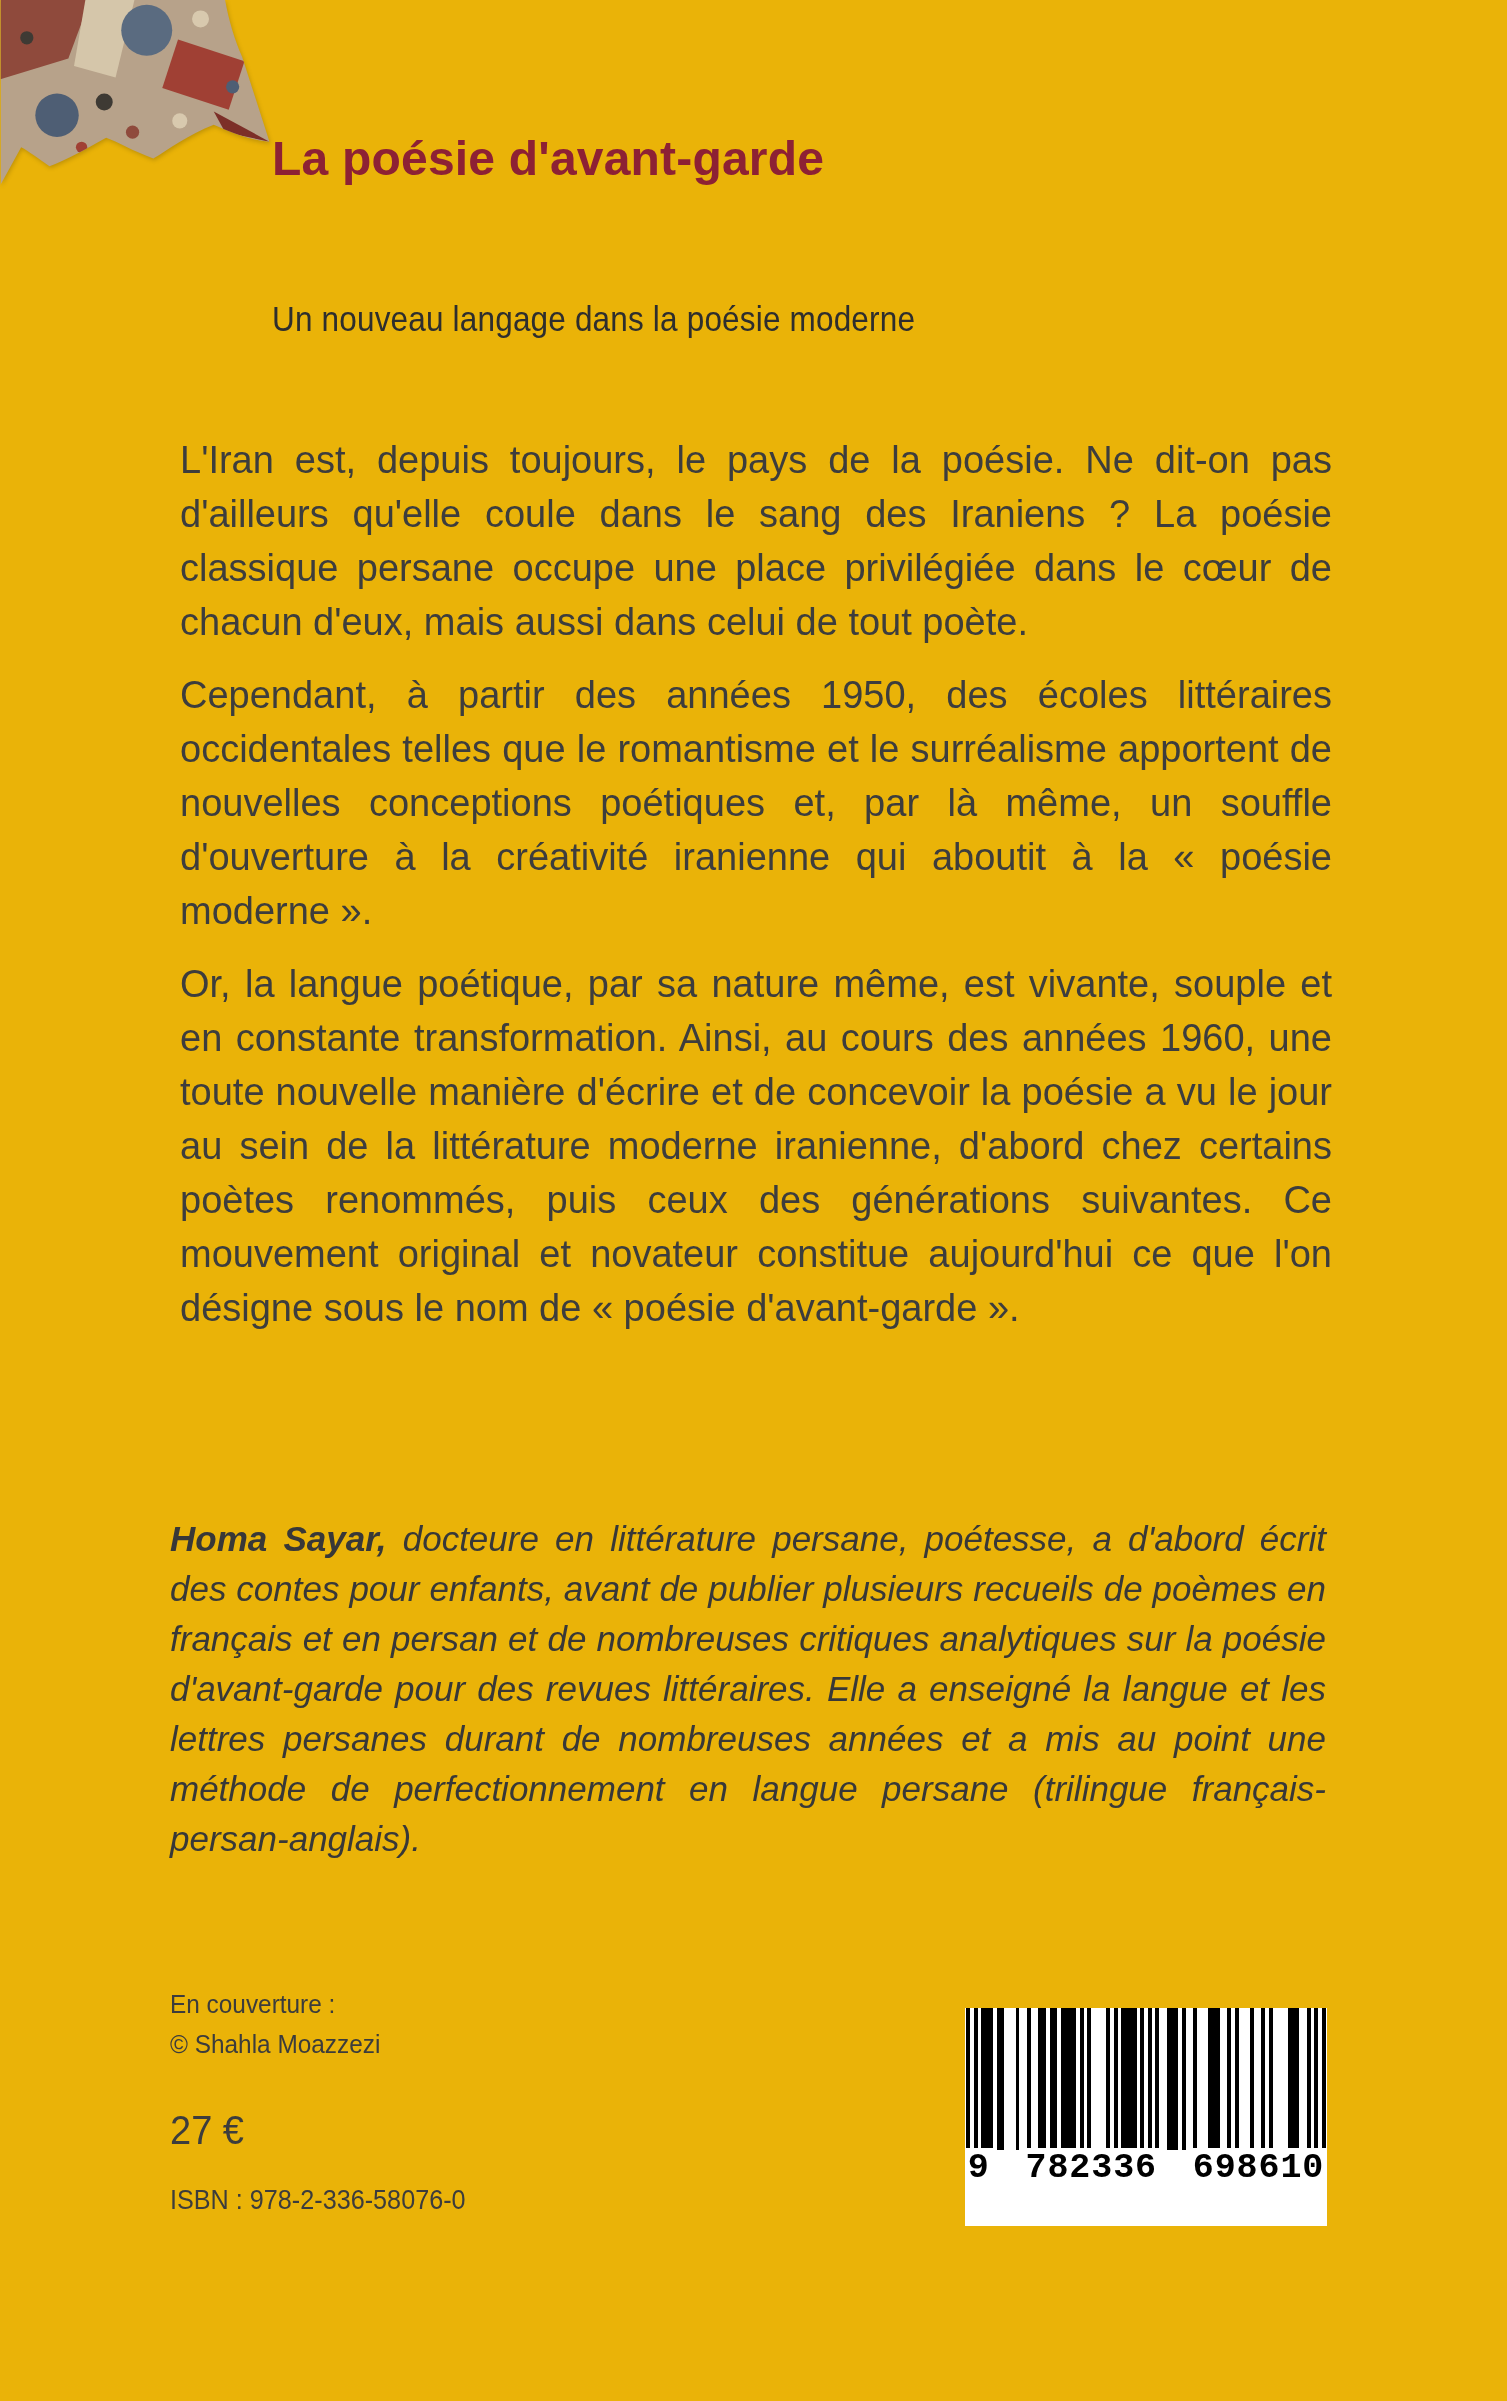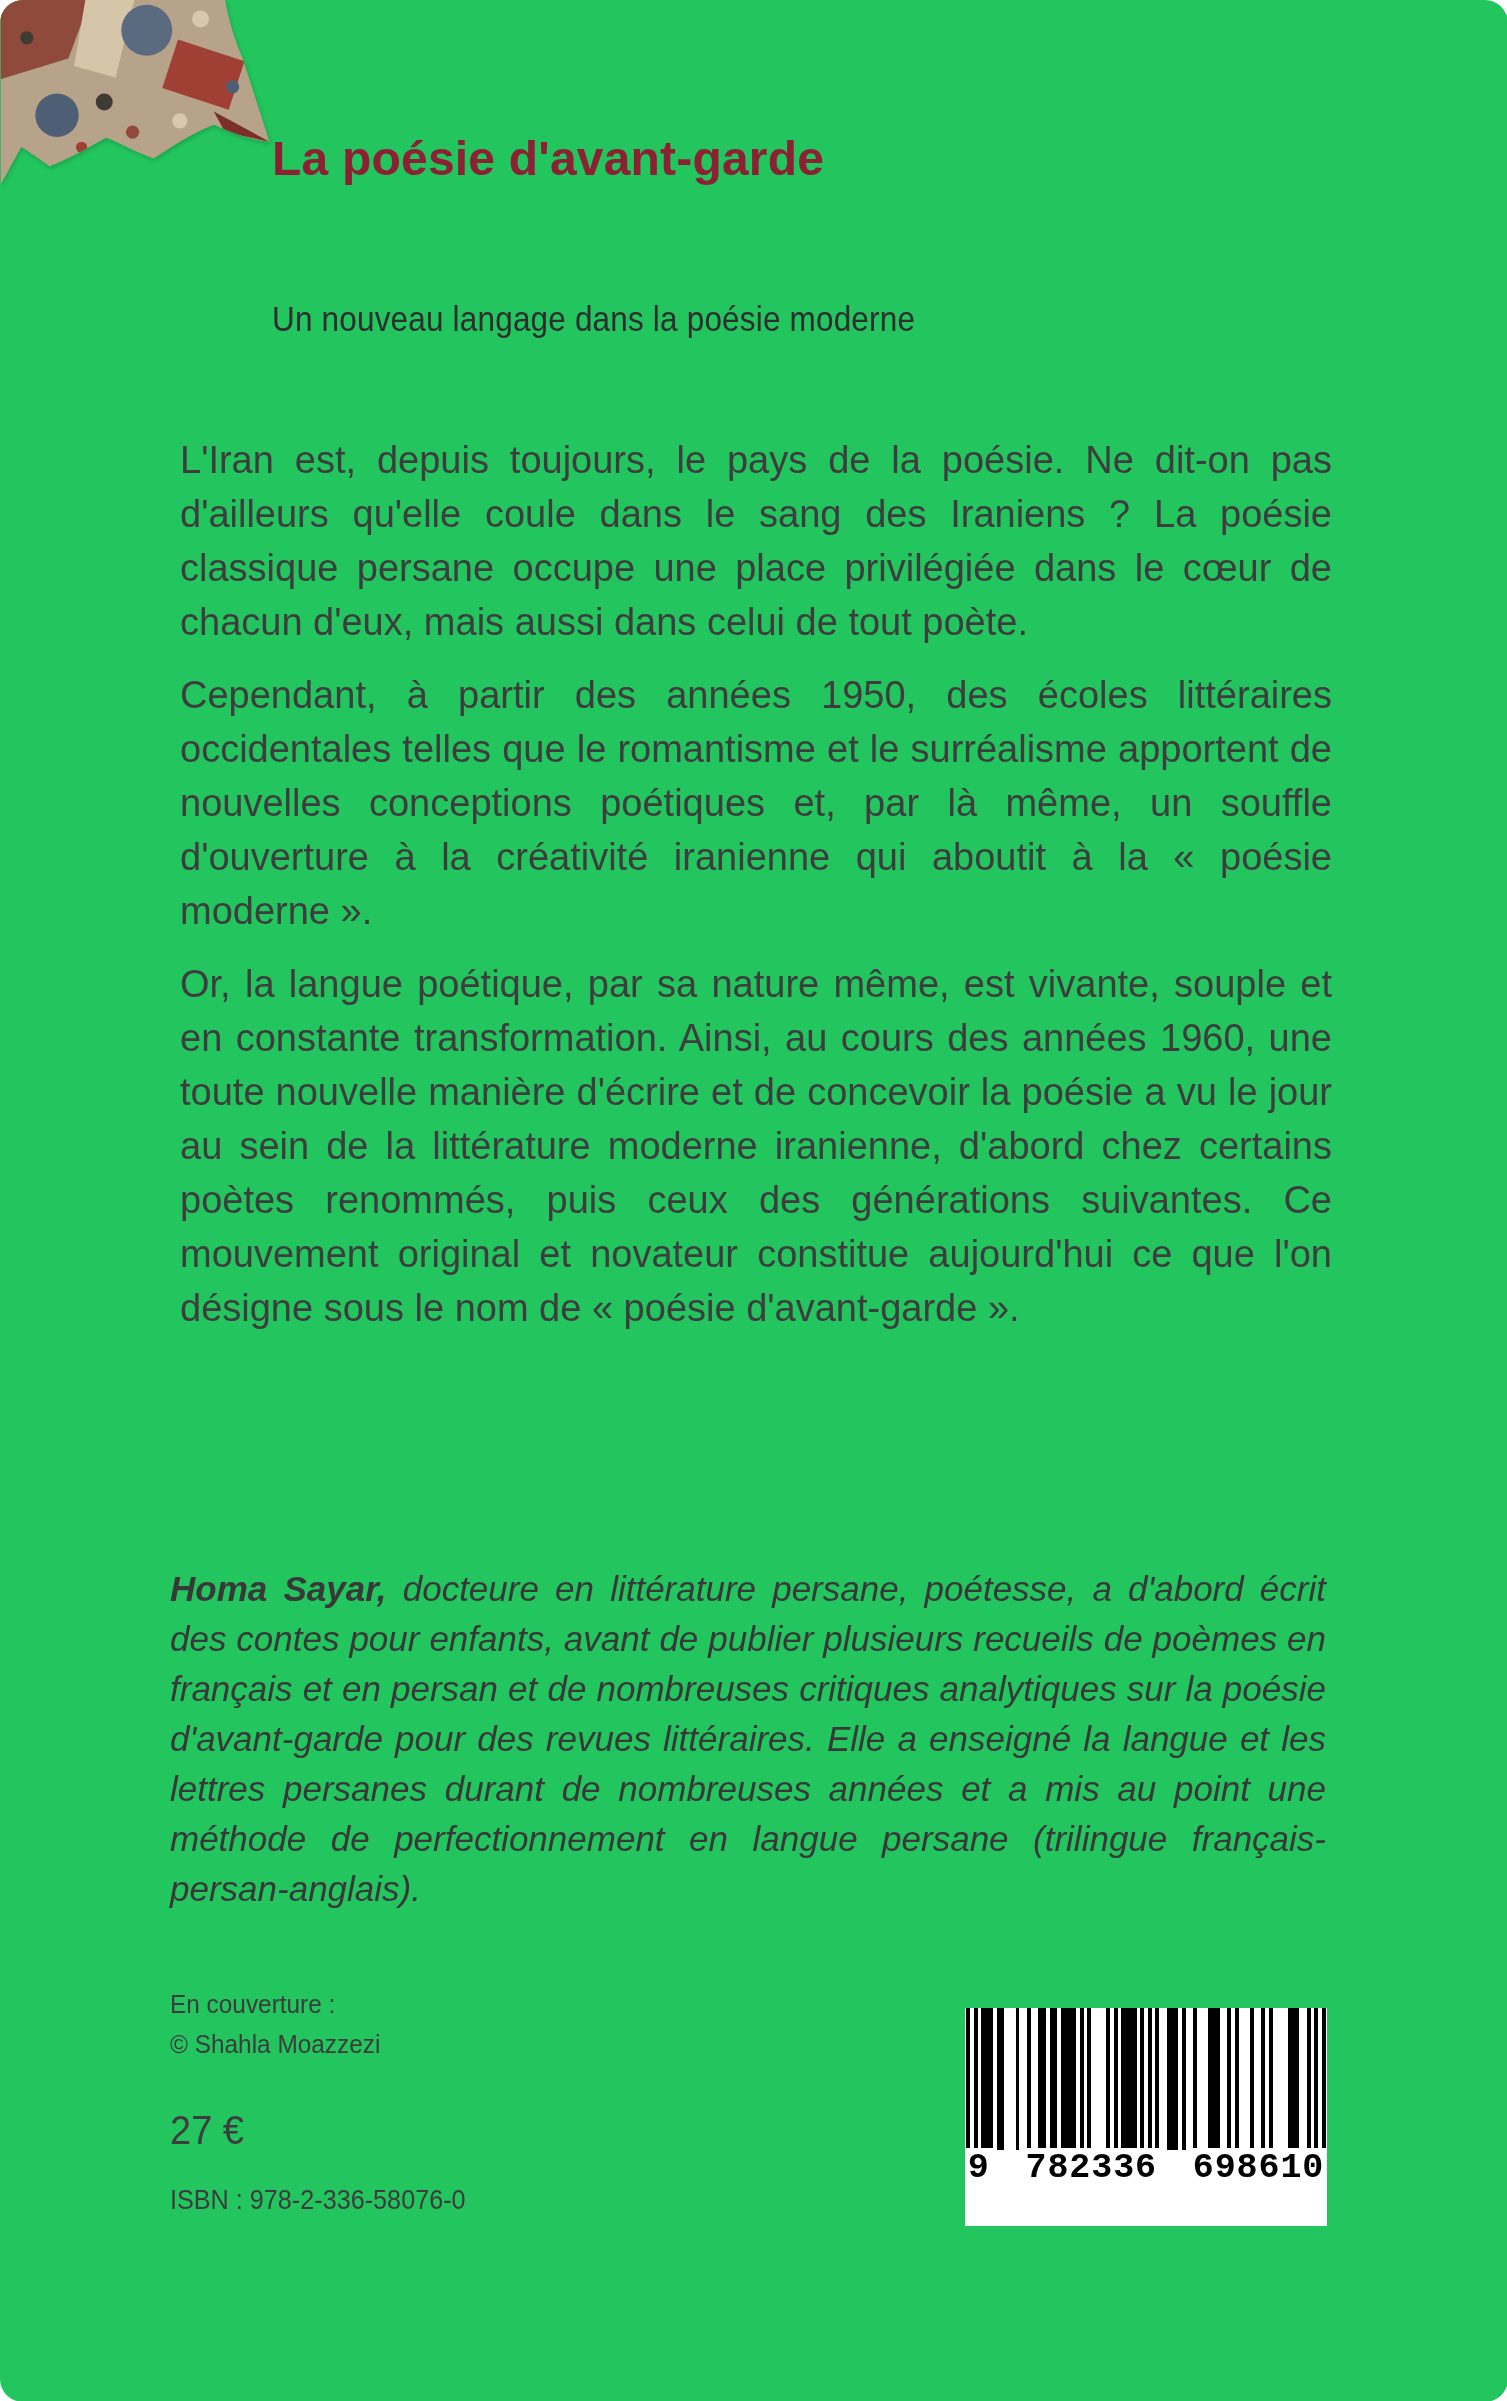--- a/index.html
+++ b/index.html
@@ -1,23 +1,22 @@
 <!DOCTYPE html>
 <html style="font-size:15px"><head>
 <meta charset="utf-8">
 <style>
   html,body{margin:0;padding:0;background:#fff;}
   .page{
     position:relative;
     width:1508px;
     height:2402px;
-    background:#22c55e;
+    background:#eab308;
     font-family:"Liberation Sans", sans-serif;
     overflow:hidden;
-    border-radius:23px;
   }
   .abs{position:absolute;}
 
   .corner-art{
     top:0;left:0;
     filter:drop-shadow(1.9px 2.8px 1.9px rgba(0,0,0,.18));
   }
 
   .title{
     left:272px;top:123px;
@@ -45,21 +44,21 @@
     width:1162px;
     color:#3d3d3d;
     font-size:38px;
     line-height:54px;
     text-align:justify;
   }
   .synopsis p{margin:0 0 19px 10px;}
   .synopsis p:last-child{margin-bottom:0;}
 
   .bio{
-    left:170px;top:1564px;
+    left:170px;top:1514px;
     width:1156px;
     color:#383838;
     font-size:35px;
     line-height:50px;
     font-style:italic;
     text-align:justify;
   }
   .bio .bio-name{font-weight:700;}
 
   .credit{

